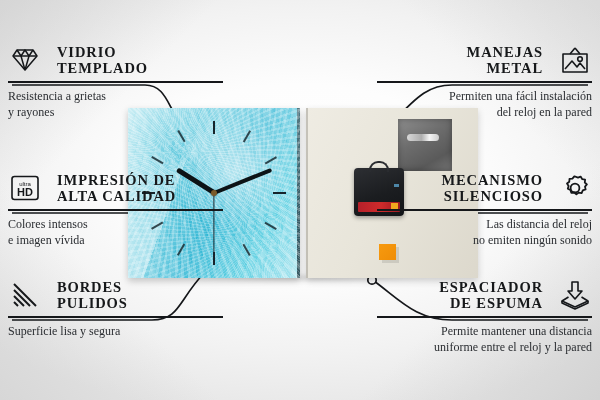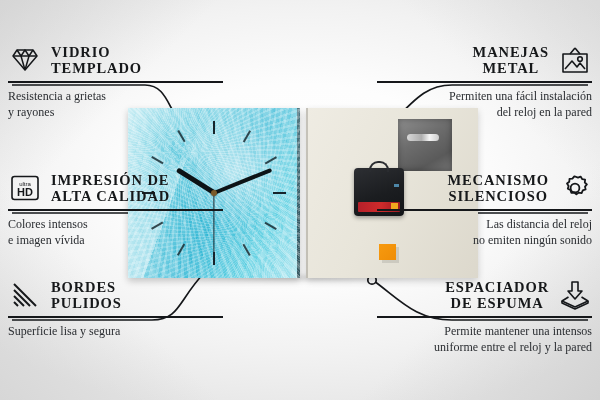--- a/index.html
+++ b/index.html
@@ -104,22 +104,22 @@
   }
 
   
   #wires { position: absolute; inset: 0; pointer-events: none; }
 
   
   .feature { position: absolute; width: 215px; }
   .feature.left  { left: 8px;  text-align: left; }
   .feature.right { right: 8px; text-align: right; }
 
-  .f-head { display: flex; align-items: center; gap: 9px; }
-  .feature.right .f-head { flex-direction: row-reverse; text-align: center; }
+  .f-head { display: flex; align-items: center; gap: 15px; }
+  .feature.right .f-head { flex-direction: row-reverse; }
   .f-icon { flex: 0 0 auto; width: 34px; height: 32px; display: flex; align-items: center; justify-content: center; }
   .f-title {
     font-family: "Liberation Serif", serif;
     font-size: 14.5px; font-weight: 700; letter-spacing: .9px;
     line-height: 1.12; color: #16181a; text-transform: uppercase;
   }
   .f-rule { height: 1.6px; background: #15171a; margin: 5px 0 5px; width: 100%; }
   .f-sub {
     font-family: "Liberation Serif", serif;
     font-size: 12px; line-height: 1.34; color: #2a2d31;
@@ -301,16 +301,16 @@
             <path d="M3,21 L3,23 L16,29 L29,23 L29,21"></path>
           </g>
         </svg>
       </span>
       <span class="f-title">
         <span>ESPACIADOR</span><br><span>DE ESPUMA</span>
       </span>
     </div>
     <div class="f-rule"></div>
     <div class="f-sub">
-      <span>Permite mantener una intensos</span><br><span>uniforme entre el reloj y la pared</span>
+      <span>Permite mantener una distancia</span><br><span>uniforme entre el reloj y la pared</span>
     </div>
   </div>
 </div>
 
 </body></html>

